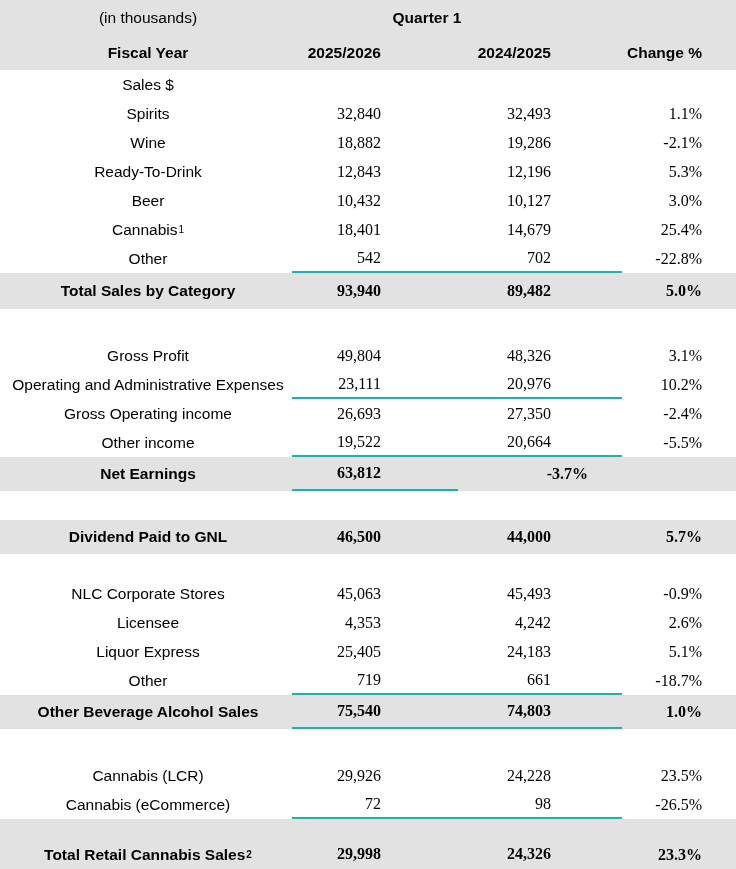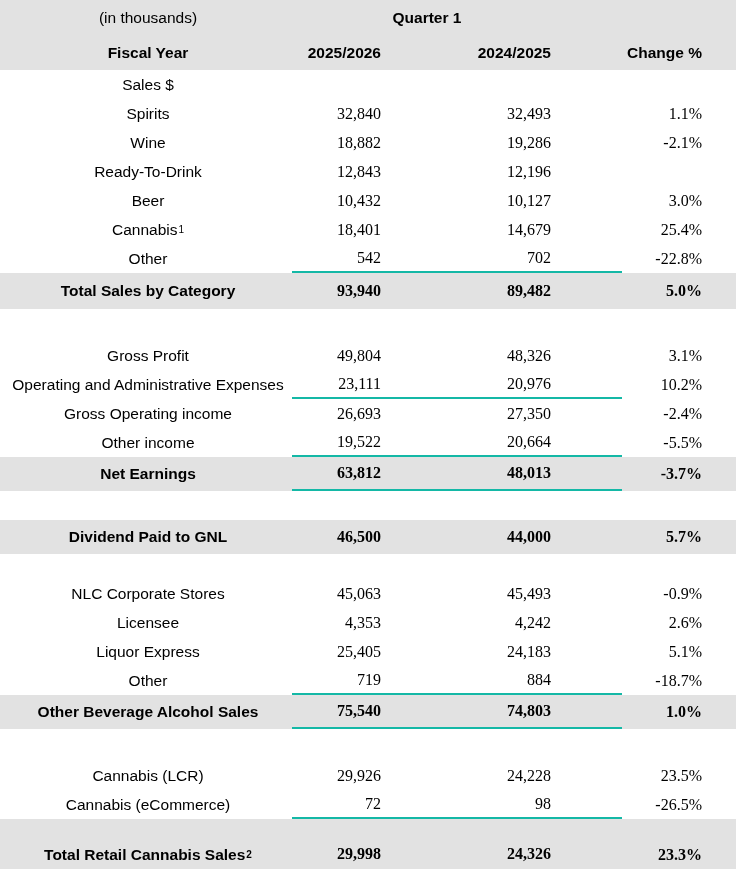--- a/index.html
+++ b/index.html
@@ -77,20 +77,21 @@
     <div class="c1">Wine</div>
     <div class="num c2">18,882</div>
     <div class="num c3">19,286</div>
     <div class="num c4">-2.1%</div>
   </div>
 
   <div class="row h29">
     <div class="c1">Ready-To-Drink</div>
     <div class="num c2">12,843</div>
     <div class="num c3">12,196</div>
+    <div class="num c4">5.3%</div>
   </div>
 
   <div class="row h29">
     <div class="c1">Beer</div>
     <div class="num c2">10,432</div>
     <div class="num c3">10,127</div>
     <div class="num c4">3.0%</div>
   </div>
 
   <div class="row h29">
@@ -143,21 +144,20 @@
   <div class="row h29 ul2">
     <div class="c1">Other income</div>
     <div class="num c2">19,522</div>
     <div class="num c3">20,664</div>
     <div class="num c4">-5.5%</div>
   </div>
 
   <div class="row h34 band bold ul2">
     <div class="c1">Net Earnings</div>
     <div class="num c2">63,812</div>
-    <div class="num c3">48,013</div>
     <div class="num c4">-3.7%</div>
   </div>
 
   <div class="sp29"></div>
 
   <div class="row h34 band bold">
     <div class="c1">Dividend Paid to GNL</div>
     <div class="num c2">46,500</div>
     <div class="num c3">44,000</div>
     <div class="num c4">5.7%</div>
@@ -182,21 +182,21 @@
   <div class="row h29">
     <div class="c1">Liquor Express</div>
     <div class="num c2">25,405</div>
     <div class="num c3">24,183</div>
     <div class="num c4">5.1%</div>
   </div>
 
   <div class="row h29 ul2">
     <div class="c1">Other</div>
     <div class="num c2">719</div>
-    <div class="num c3">884</div>
+    <div class="num c3">661</div>
     <div class="num c4">-18.7%</div>
   </div>
 
   <div class="row h34 band bold ul2">
     <div class="c1">Other Beverage Alcohol Sales</div>
     <div class="num c2">75,540</div>
     <div class="num c3">74,803</div>
     <div class="num c4">1.0%</div>
   </div>
 

